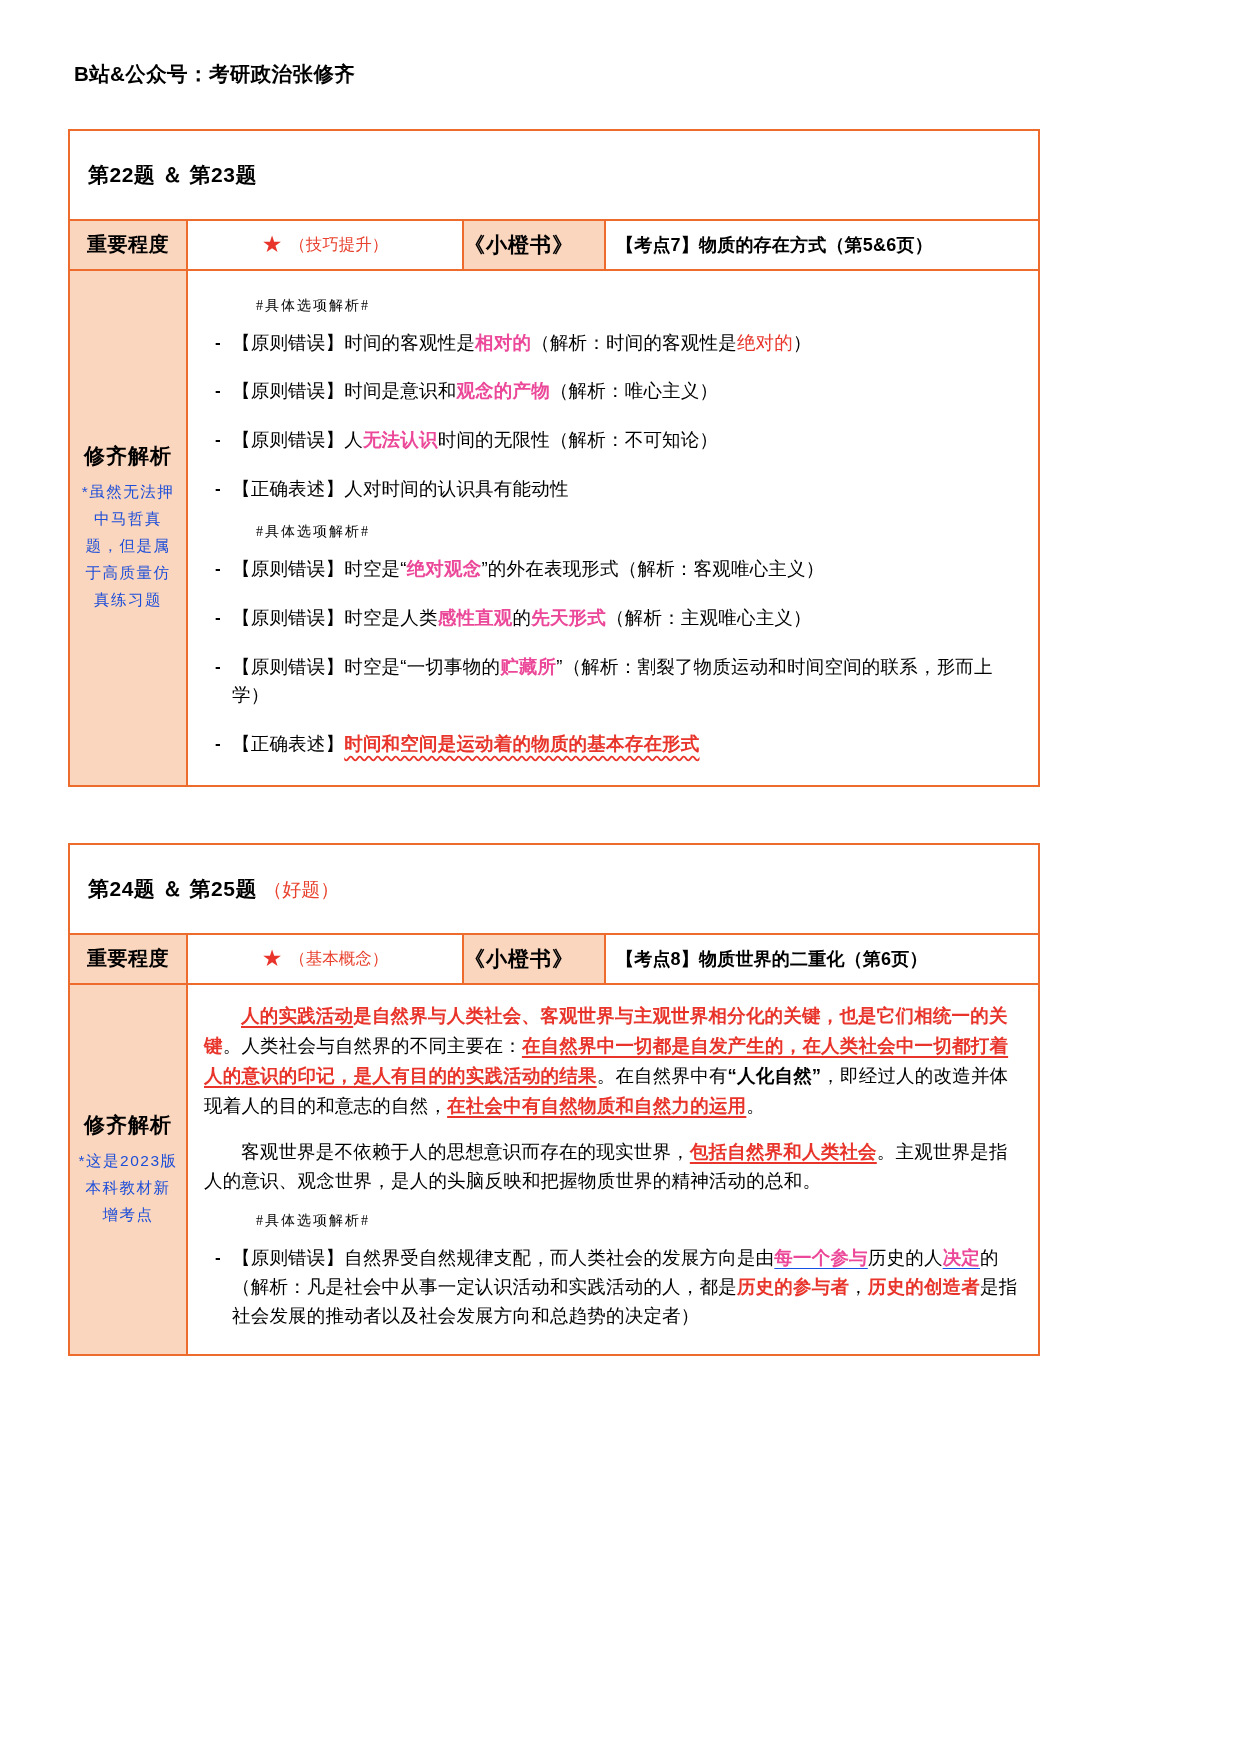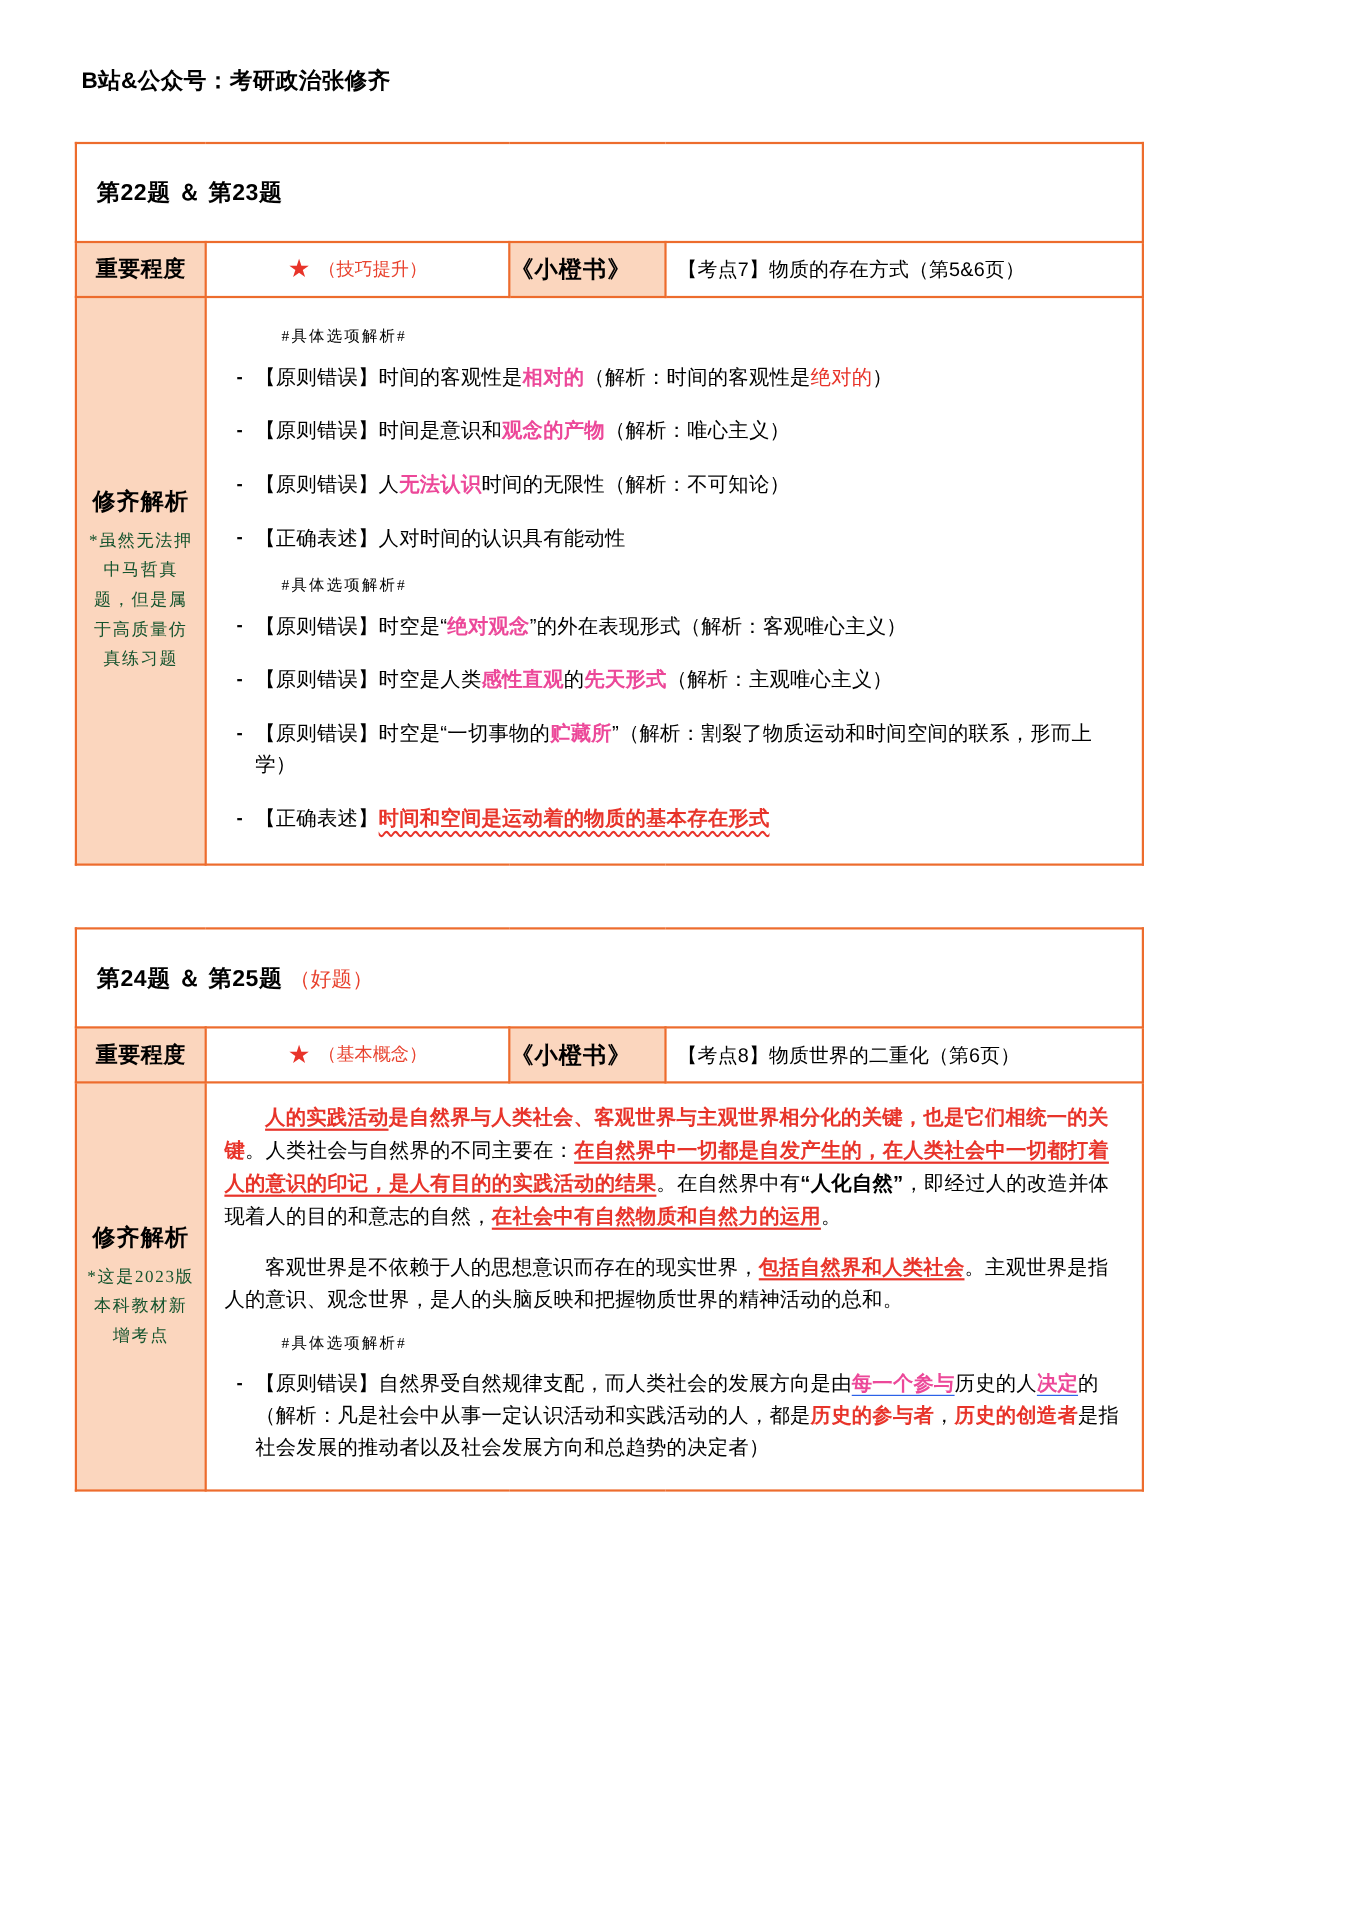--- a/index.html
+++ b/index.html
@@ -92,21 +92,21 @@
   .cell-book {
     background: #FBD6BE;
     text-align: left;
     font-size: 21px;
     font-weight: bold;
     letter-spacing: 1px;
   }
   .cell-point {
     background: #ffffff;
     font-size: 18px;
-    font-weight: normal;
+    font-weight: bold;
     padding: 0 10px !important;
     letter-spacing: 0.2px;
     white-space: nowrap;
   }
 
   
   .cell-label {
     background: #FBD6BE;
     width: 118px;
     text-align: center;
@@ -115,25 +115,25 @@
   }
   .label-main {
     font-size: 21px;
     font-weight: bold;
     letter-spacing: 1px;
     display: block;
     margin-bottom: 8px;
   }
   .label-note {
     display: block;
-    font-family: Liberation Serif, serif;
+    font-family: Liberation Sans, sans-serif;
     font-size: 15.5px;
     line-height: 1.75;
     letter-spacing: 1.5px;
-    color: #14532d;
+    color: #1d4ed8;
   }
 
   
   .cell-body {
     background: #ffffff;
     padding: 16px 16px 20px 16px !important;
     vertical-align: top;
   }
 
   

